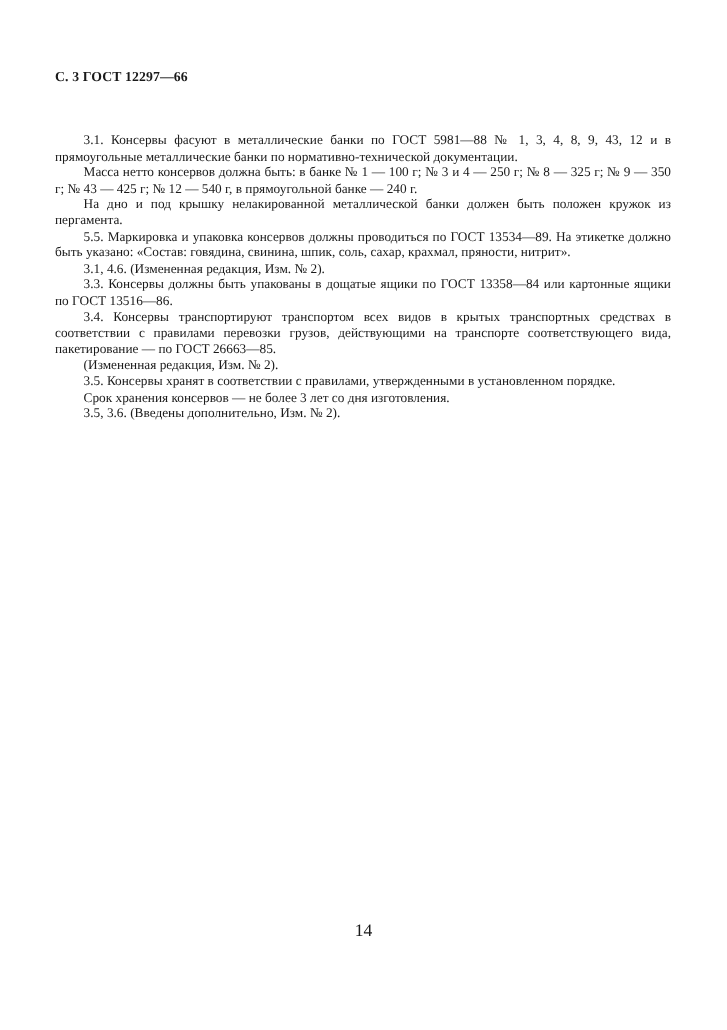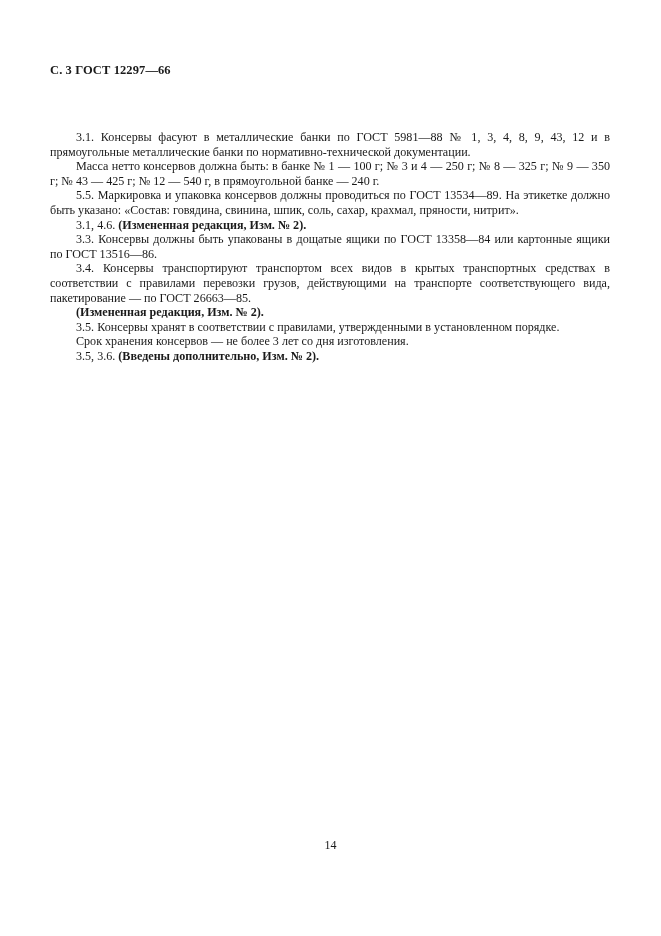--- a/index.html
+++ b/index.html
@@ -36,59 +36,60 @@
     font-weight: bold;
     line-height: 15.5px;
     letter-spacing: 0.15px;
   }
   .section-title .line2 {
     display: block;
   }
   .body-block {
     position: absolute;
     left: 50px;
-    top: 130px;
+    top: 120px;
     width: 560px;
   }
   p.para {
     margin: 0;
     font-size: 12.1px;
     line-height: 14.6px;
     text-align: justify;
     text-indent: 26px;
     hyphens: none;
   }
   .b {
-    font-weight: bold;
+    font-weight: normal;
   }
   .page-number {
     position: absolute;
     left: 0;
     right: 0;
     top: 838px;
     text-align: center;
-    font-size: 12px;
+    font-size: 16px;
   }
 </style>
 </head>
 <body>
 
 <div class="page">
 
   <div class="running-head">С. 3 ГОСТ 12297—66</div>
 
   <div class="section-title">
   </div>
 
   <div class="body-block">
 
     <p class="para">3.1.  Консервы фасуют в металлические банки по ГОСТ  5981—88 № 1, 3, 4, 8, 9, 43, 12 и в прямоугольные металлические банки по нормативно-технической документации.</p>
 
     <p class="para">Масса нетто консервов должна быть: в банке № 1 — 100 г; № 3 и 4 — 250 г; № 8 — 325 г; № 9 — 350 г; № 43 — 425 г; № 12 — 540 г, в прямоугольной банке — 240 г.</p>
 
+    <p class="para">На дно и под крышку нелакированной металлической банки должен быть положен кружок из пергамента.</p>
 
     <p class="para">5.5.  Маркировка и упаковка консервов должны проводиться по ГОСТ  13534—89. На этикетке должно быть указано: «Состав: говядина, свинина, шпик, соль, сахар, крахмал, пряности, нитрит».</p>
 
     <p class="para">
       <span>3.1, 4.6.  </span><span class="b">(Измененная редакция, Изм. № 2).</span>
     </p>
 
     <p class="para">3.3.  Консервы должны быть упакованы в дощатые ящики по ГОСТ  13358—84 или картонные ящики по ГОСТ  13516—86.</p>
 
     <p class="para">3.4.  Консервы транспортируют транспортом всех видов в крытых транспортных средствах в соответствии с правилами перевозки грузов, действующими на транспорте соответствующего вида, пакетирование — по ГОСТ  26663—85.</p>

